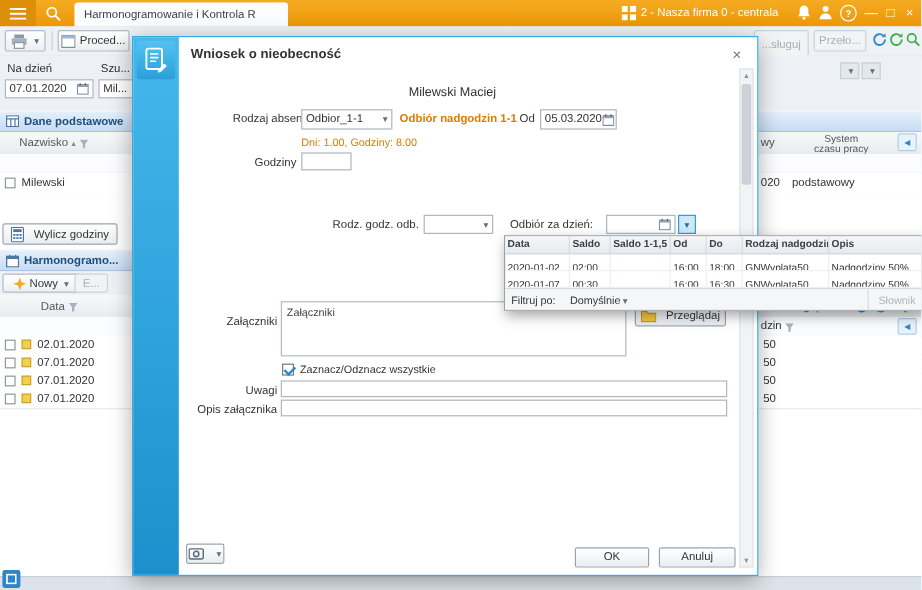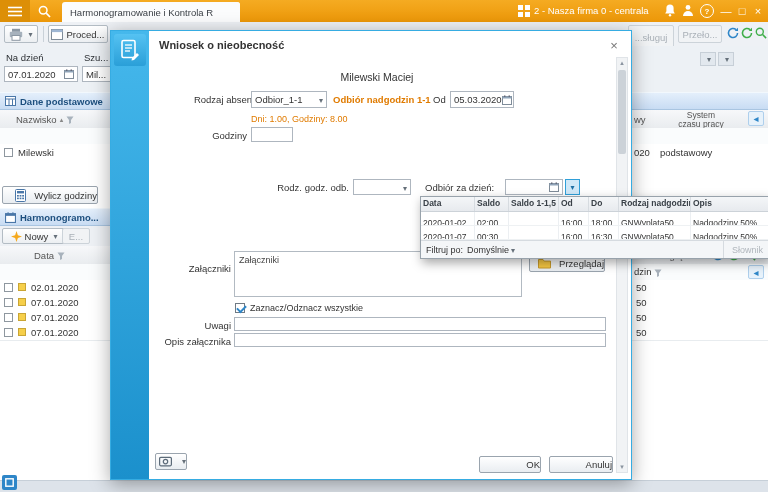--- a/index.html
+++ b/index.html
@@ -26,21 +26,21 @@
   .caret-b::after{content:"▾";font-size:8px;color:#1d6fa5;margin-left:0}
   
   .panel-hdr{background:linear-gradient(#e4effb,#c8dcf3);border-top:1px solid #f2f8fd;border-bottom:1px solid #a9c5e1;color:#1d4f7e;font-weight:bold;display:flex;align-items:center;gap:4px;padding:0 5px;box-sizing:border-box}
   .gridhead{background:linear-gradient(#f7f8fa,#e9ecef);border-bottom:1px solid #ccd2d8;color:#555}
   .filterrow{background:#fafcfd;border-bottom:1px solid #d7dce1}
   .row{background:#fff;border-bottom:1px solid #e8ecef}
   .chk{width:9px;height:9px;border:1px solid #8e979f;background:#fff;box-sizing:border-box}
   .ysq{width:8px;height:8px;background:#f6cf4a;border:1px solid #c9a535;box-sizing:border-box}
   .inp{background:#fff;border:1px solid #aeb6bf;display:flex;align-items:center;padding:0 3px;box-sizing:border-box;white-space:nowrap;overflow:hidden}
   .inp .grow{flex:1}
-  .btn{display:flex;align-items:center;justify-content:flex-end;gap:8px;background:linear-gradient(#ffffff,#e9edf1);border:1px solid #9aa4ae;border-radius:2px;box-sizing:border-box;color:#333}
+  .btn{display:flex;align-items:center;justify-content:center;gap:8px;background:linear-gradient(#ffffff,#e9edf1);border:1px solid #9aa4ae;border-radius:2px;box-sizing:border-box;color:#333}
   .collapse-btn{background:#e7f2fb;border:1px solid #aecfec;border-radius:2px;display:flex;align-items:center;justify-content:center;color:#2e86c8;font-size:10px;box-sizing:border-box}
   .collapse-btn::after{content:"◂"}
   .statusbar{left:0;top:480px;width:768px;height:12px;background:#dde3ea;border-top:1px solid #c6cfd8}
   .start-tile{left:2px;top:475px;width:15px;height:15px;background:#2e86c8;border-radius:2px;display:flex;align-items:center;justify-content:center;z-index:10}
   
   .modal{left:110px;top:30px;width:520px;height:448px;background:#fff;border:1px solid #36ace2;box-shadow:0 4px 18px rgba(0,0,0,.35);z-index:40}
   .mstrip{left:0;top:0;bottom:0;width:38px;background:linear-gradient(180deg,#45b8ec,#1b90cc)}
   .mtile{left:3px;top:3px;width:32px;height:32px;background:linear-gradient(#55c2f2,#2a9fd8);border-radius:3px;display:flex;align-items:center;justify-content:center}
   .mtitle{left:48px;top:8px;font-size:11px;font-weight:bold;color:#333}
   .mclose{left:494px;top:5px;width:18px;height:18px;display:flex;align-items:center;justify-content:center;color:#777;font-size:13px}
@@ -460,18 +460,18 @@
       <div class="c1">2020-01-07</div>
       <div class="c2">00:30</div>
       <div class="c3"></div>
       <div class="c4">16:00</div>
       <div class="c5">16:30</div>
       <div class="c6">GNWyplata50</div>
       <div class="c7">Nadgodziny 50%</div>
     </div>
     <div class="pfoot">
       <span>Filtruj po:</span>
-      <span class="caret" style="margin-left:4px;color:#333"><span>Domyślnie</span></span>
+      <span class="caret" style="margin-left:12px;color:#333"><span>Domyślnie</span></span>
       <span class="dict">Słownik</span>
     </div>
   </div>
 
 </div>
 
 </body></html>

